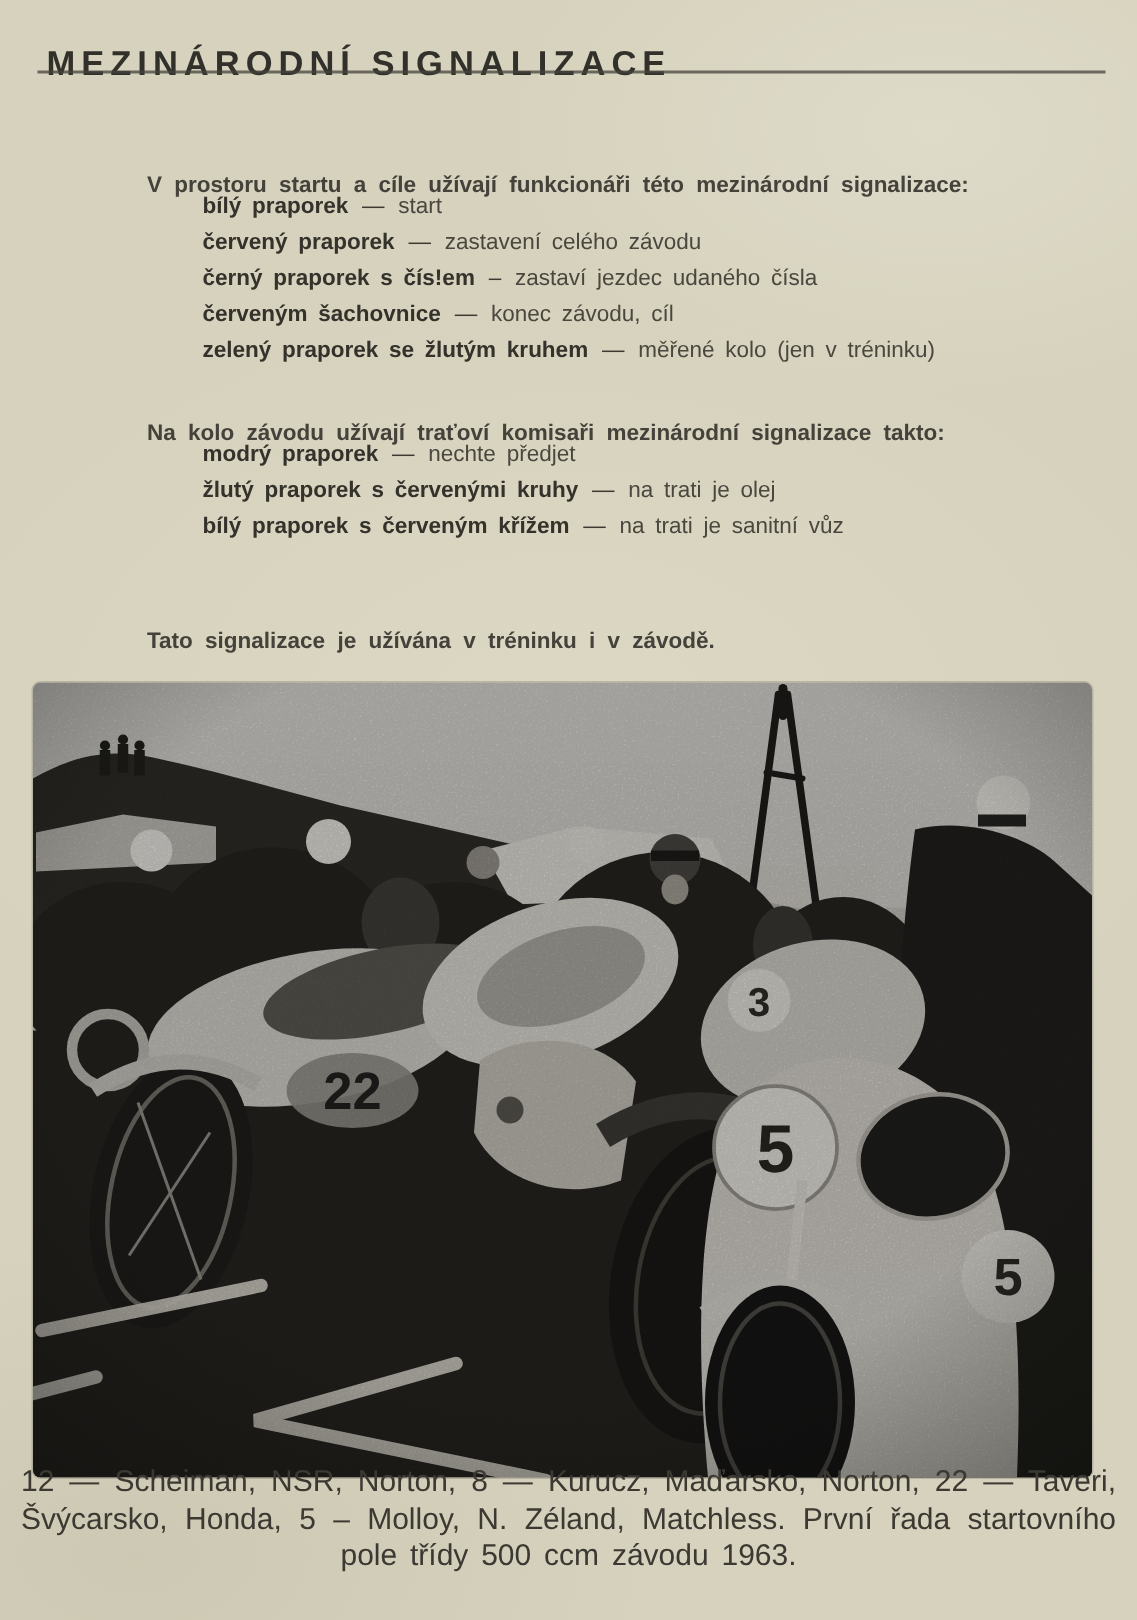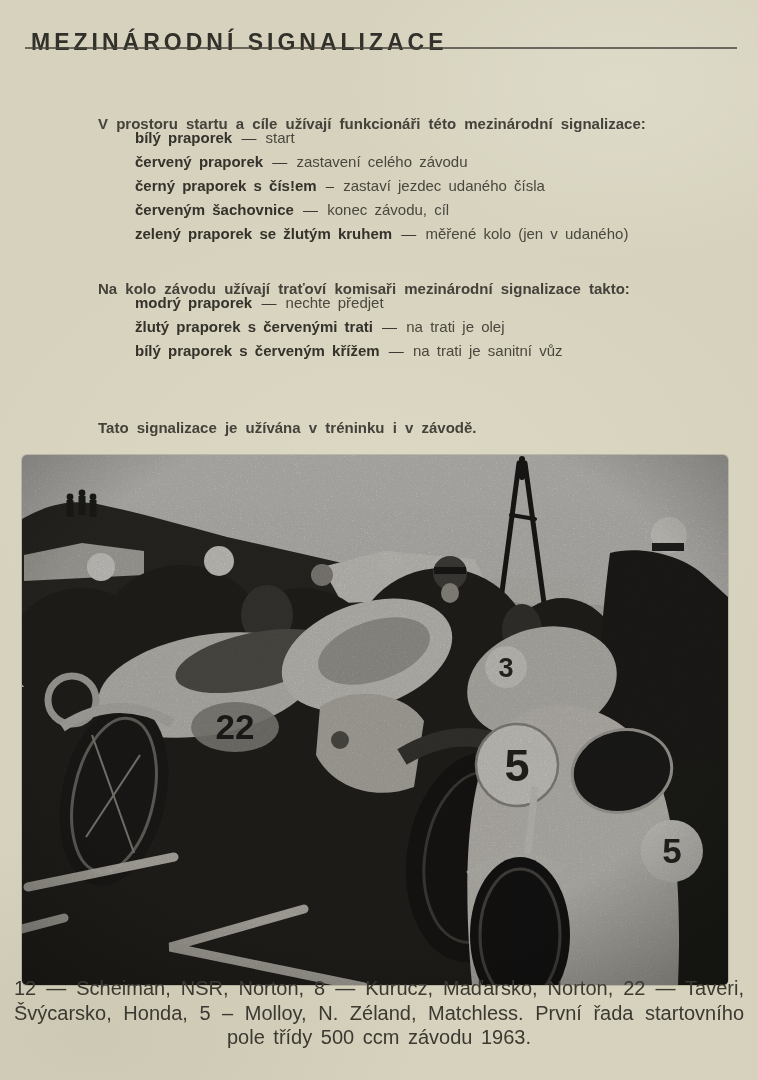--- a/index.html
+++ b/index.html
@@ -72,34 +72,34 @@
       <span class="desc">zastaví jezdec udaného čísla</span>
     </li>
     <li>
       <span class="term">červeným šachovnice</span>
       <span class="sep">—</span>
       <span class="desc">konec závodu, cíl</span>
     </li>
     <li>
       <span class="term">zelený praporek se žlutým kruhem</span>
       <span class="sep">—</span>
-      <span class="desc">měřené kolo (jen v udaného)</span>
+      <span class="desc">měřené kolo (jen v tréninku)</span>
     </li>
   </ul>
 
   <p class="para" style="top:264px">Na kolo závodu užívají traťoví komisaři mezinárodní signalizace takto:</p>
 
   <ul class="flaglist" style="top:291px">
     <li>
       <span class="term">modrý praporek</span>
       <span class="sep">—</span>
       <span class="desc">nechte předjet</span>
     </li>
     <li>
-      <span class="term">žlutý praporek s červenými trati</span>
+      <span class="term">žlutý praporek s červenými kruhy</span>
       <span class="sep">—</span>
       <span class="desc">na trati je olej</span>
     </li>
     <li>
       <span class="term">bílý praporek s červeným křížem</span>
       <span class="sep">—</span>
       <span class="desc">na trati je sanitní vůz</span>
     </li>
   </ul>
 

